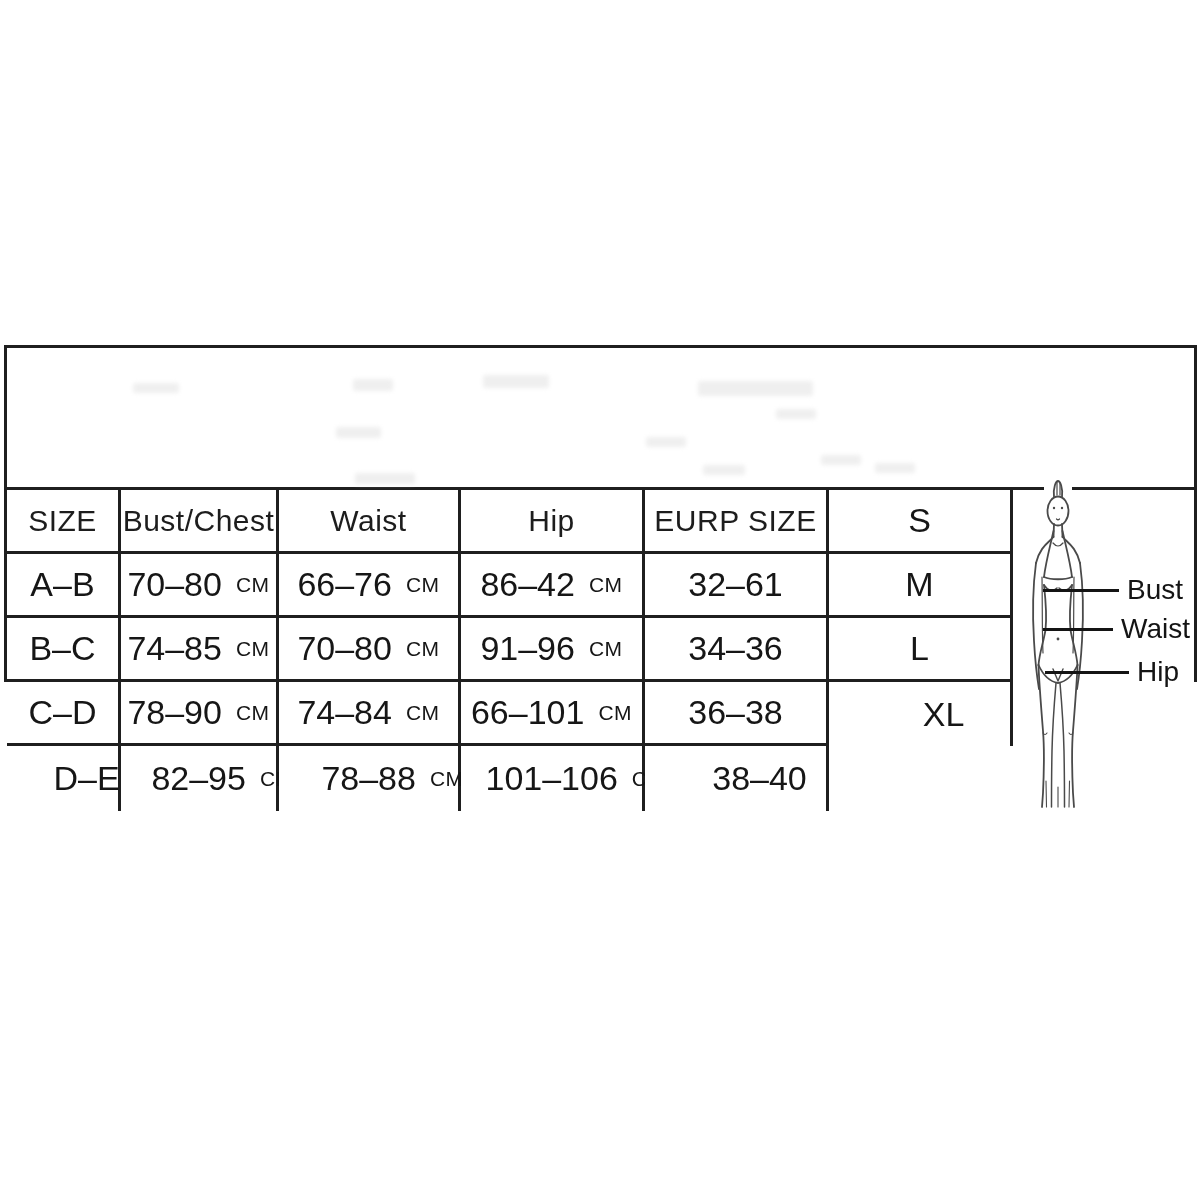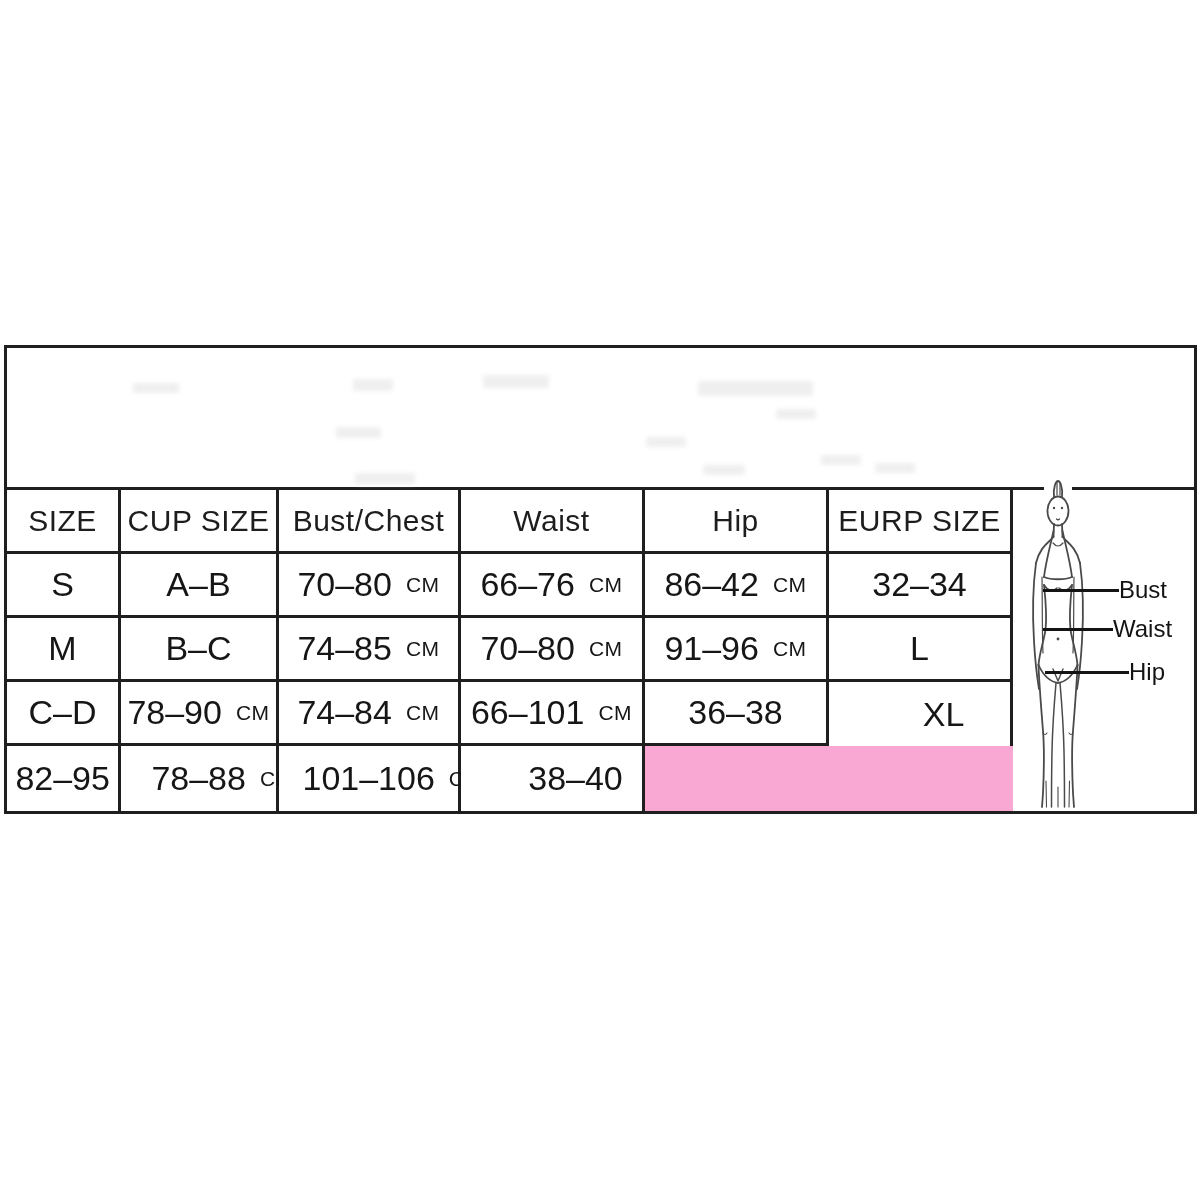--- a/index.html
+++ b/index.html
@@ -2,21 +2,21 @@
 <html><head>
 <meta charset="utf-8">
 <style>
   html,body{margin:0;padding:0;}
   body{
     width:1200px;height:1200px;position:relative;background:#ffffff;
     font-family:"Liberation Sans","DejaVu Sans",sans-serif;
     color:#1b1b1b;overflow:hidden;
   }
   .outer{
-    position:absolute;left:4px;top:345px;width:1193px;height:469px;
+    position:absolute;left:4px;top:345px;width:1193px;height:337px;
     border:3px solid #1f1f1f;background:#f9a8d4;box-sizing:border-box;
   }
   .top-box{
     position:relative;height:139px;border-bottom:3px solid #1f1f1f;background:#fff;
   }
   .smudge{position:absolute;background:#efefef;filter:blur(2px);border-radius:3px;}
   .table-area{display:flex;height:321px;}
   .grid{
     display:grid;flex:none;width:1006px;
     grid-template-columns:114px 158px 182px 184px 184px 184px;
@@ -30,21 +30,21 @@
   .row-last{border-bottom:none;padding-left:48px;}
   .hdr{font-size:30px;letter-spacing:0.5px;color:#1d1d1d;}
   .val{font-size:34px;color:#161616;}
   .unit{font-size:21px;letter-spacing:0.5px;margin-left:14px;color:#161616;}
   .figure-cell{position:relative;flex:1;background:#fff;}
   .figure-cell svg{position:absolute;left:0;top:-9px;overflow:visible;}
   .fig-label{
     position:absolute;display:flex;align-items:center;height:32px;z-index:3;
   }
   .leader{flex:none;height:0;border-top:3px solid #141414;}
-  .fig-label .txt{margin-left:0;font-size:24px;color:#141414;white-space:nowrap;}
+  .fig-label .txt{margin-left:8px;font-size:28px;color:#141414;white-space:nowrap;}
 </style>
 </head>
 <body>
 
 <div class="outer">
 
   <div class="top-box">
     <div class="smudge" style="left:126px;top:35px;width:46px;height:10px;"></div>
     <div class="smudge" style="left:346px;top:31px;width:40px;height:12px;"></div>
     <div class="smudge" style="left:476px;top:27px;width:66px;height:13px;"></div>
@@ -58,23 +58,20 @@
     <div class="smudge" style="left:868px;top:115px;width:40px;height:10px;"></div>
   </div>
 
   <div class="table-area">
     <div class="grid">
 
       <div class="cell hdr">
           <span>SIZE</span>
         </div>
       <div class="cell hdr">
-          <span>CUP SIZE</span>
-        </div>
-      <div class="cell hdr">
           <span>Bust/Chest</span>
         </div>
       <div class="cell hdr">
           <span>Waist</span>
         </div>
       <div class="cell hdr">
           <span>Hip</span>
         </div>
       <div class="cell hdr">
           <span>EURP SIZE</span>
@@ -92,41 +89,44 @@
         </div>
       <div class="cell">
           <span class="val">66–76</span>
           <span class="unit">CM</span>
         </div>
       <div class="cell">
           <span class="val">86–42</span>
           <span class="unit">CM</span>
         </div>
       <div class="cell">
-          <span class="val">32–34</span>
+          <span class="val">32–61</span>
         </div>
 
       <div class="cell">
           <span class="val">M</span>
         </div>
       <div class="cell">
           <span class="val">B–C</span>
         </div>
       <div class="cell">
           <span class="val">74–85</span>
           <span class="unit">CM</span>
         </div>
       <div class="cell">
           <span class="val">70–80</span>
           <span class="unit">CM</span>
         </div>
       <div class="cell">
           <span class="val">91–96</span>
           <span class="unit">CM</span>
         </div>
+      <div class="cell">
+          <span class="val">34–36</span>
+        </div>
 
       <div class="cell">
           <span class="val">L</span>
         </div>
       <div class="cell">
           <span class="val">C–D</span>
         </div>
       <div class="cell">
           <span class="val">78–90</span>
           <span class="unit">CM</span>
@@ -138,20 +138,23 @@
       <div class="cell">
           <span class="val">66–101</span>
           <span class="unit">CM</span>
         </div>
       <div class="cell">
           <span class="val">36–38</span>
         </div>
 
       <div class="cell row-last">
           <span class="val">XL</span>
+        </div>
+      <div class="cell row-last">
+          <span class="val">D–E</span>
         </div>
       <div class="cell row-last">
           <span class="val">82–95</span>
           <span class="unit">CM</span>
         </div>
       <div class="cell row-last">
           <span class="val">78–88</span>
           <span class="unit">CM</span>
         </div>
       <div class="cell row-last">

